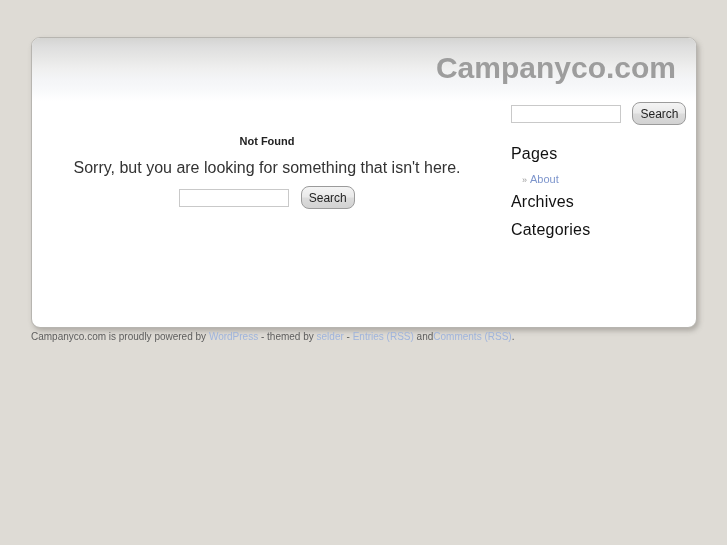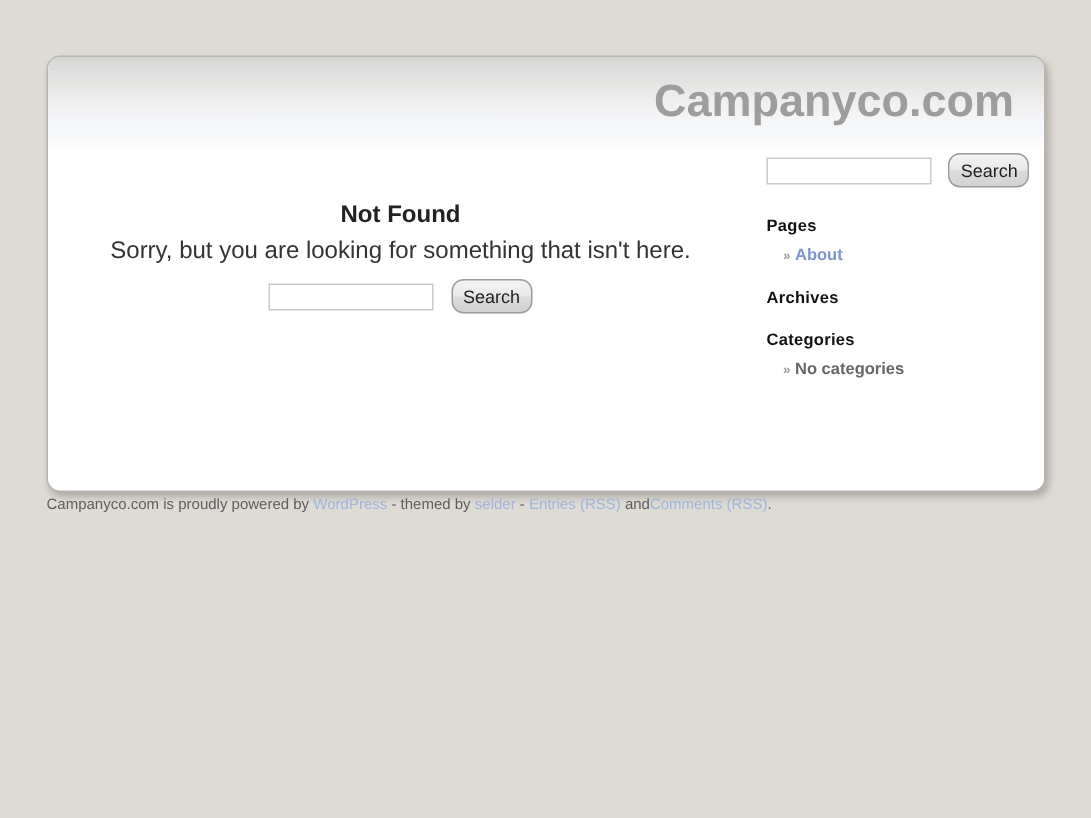--- a/index.html
+++ b/index.html
@@ -73,21 +73,21 @@
   #content-col {
     position: absolute;
     left: 0px;
     top: 0px;
     width: 470px;
     text-align: center;
   }
   #not-found-heading {
     margin: 0;
     padding: 0;
-    font-size: 16px;
+    font-size: 11px;
     font-weight: bold;
     color: #222222;
     position: absolute;
     left: 0;
     top: 34px;
     width: 470px;
     text-align: center;
   }
   #not-found-text {
     margin: 0;
@@ -127,36 +127,35 @@
     left: 0px;
     width: 180px;
   }
   #widget-pages  { top: 44px; }
   #widget-archives { top: 92px; }
   #widget-categories { top: 120px; }
 
   .widget-title {
     margin: 0;
     padding: 0;
-    font-size: 11px;
-    font-weight: bold;
+    font-size: 16px;
+    font-weight: normal;
     color: #111111;
     letter-spacing: 0.2px;
   }
   .widget-list {
     list-style: none;
     margin: 6px 0 0 0;
     padding: 0 0 0 11px;
   }
   .widget-list li {
     font-size: 11px;
-    line-height: 14px;
+    line-height: 20px;
     color: #555555;
     white-space: nowrap;
-    font-weight: bold;
   }
   .bullet {
     color: #9a9a9a;
     font-size: 9px;
     margin-right: 3px;
   }
   .widget-list a {
     color: #7d95cc;
     text-decoration: none;
   }
@@ -241,25 +240,20 @@
             </li>
           </ul>
         </div>
 
         <div class="widget" id="widget-archives">
           <h2 class="widget-title">Archives</h2>
         </div>
 
         <div class="widget" id="widget-categories">
           <h2 class="widget-title">Categories</h2>
-          <ul class="widget-list">
-            <li>
-              <span class="bullet">»</span><span class="muted-item">No categories</span>
-            </li>
-          </ul>
         </div>
 
       </div>
     </div>
   </div>
 </div>
 
 <div id="site-footer">
   <span>Campanyco.com is proudly powered by</span>
   <a href="#">WordPress</a>

